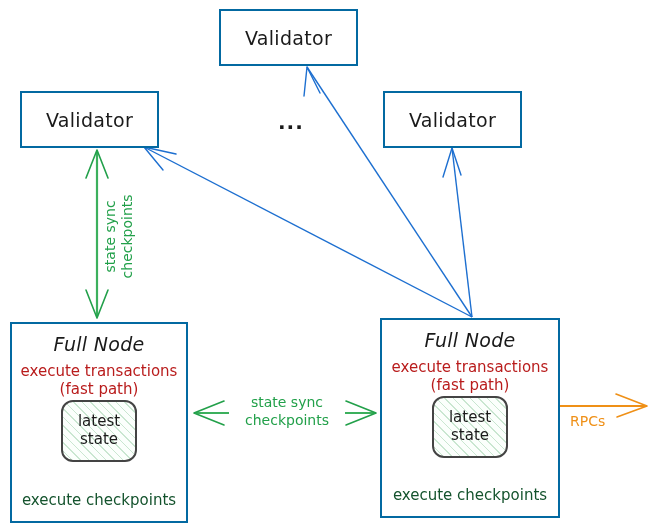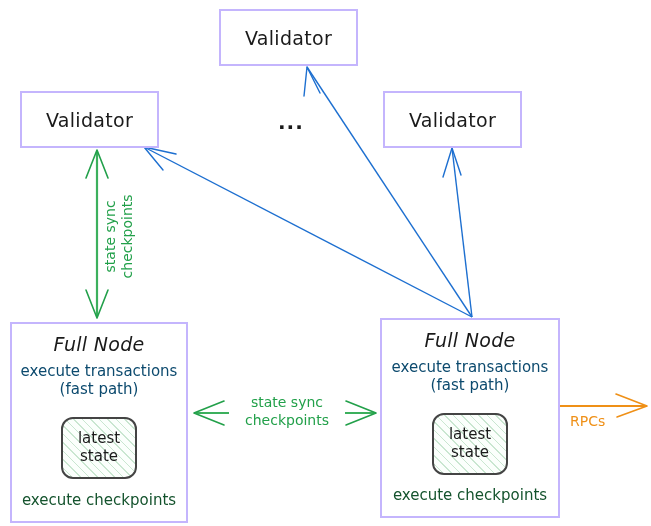--- a/index.html
+++ b/index.html
@@ -18,21 +18,21 @@
   #edges {
     position: absolute;
     left: 0; top: 0;
     width: 651px;
     height: 526px;
     pointer-events: none;
   }
   .node-box {
     position: absolute;
     box-sizing: border-box;
-    border: 2px solid #c4b5fd;
+    border: 2px solid #0369a1;
     background: transparent;
   }
   .validator-box {
     display: flex;
     align-items: center;
     justify-content: center;
   }
   .validator-label {
     font-size: 19px;
     color: #1a1a1a;
@@ -45,32 +45,32 @@
   }
   .fullnode-title {
     font-size: 19px;
     color: #1a1a1a;
     margin-top: 9px;
     font-style: italic;
     letter-spacing: 0.3px;
   }
   .fullnode-sub {
     font-size: 15px;
-    color: #0c4a6e;
+    color: #b91c1c;
     text-align: center;
     line-height: 1.22;
     margin-top: 7px;
   }
   .state-chip {
     box-sizing: border-box;
     width: 76px;
     height: 62px;
     border: 2px solid #444444;
     border-radius: 12px;
-    margin-top: 18px;
+    margin-top: 1px;
     display: flex;
     flex-direction: column;
     align-items: center;
     justify-content: center;
     line-height: 1.18;
     font-size: 15px;
     color: #1a1a1a;
     background-color: #fbfffc;
     background-image: repeating-linear-gradient(
       45deg,

